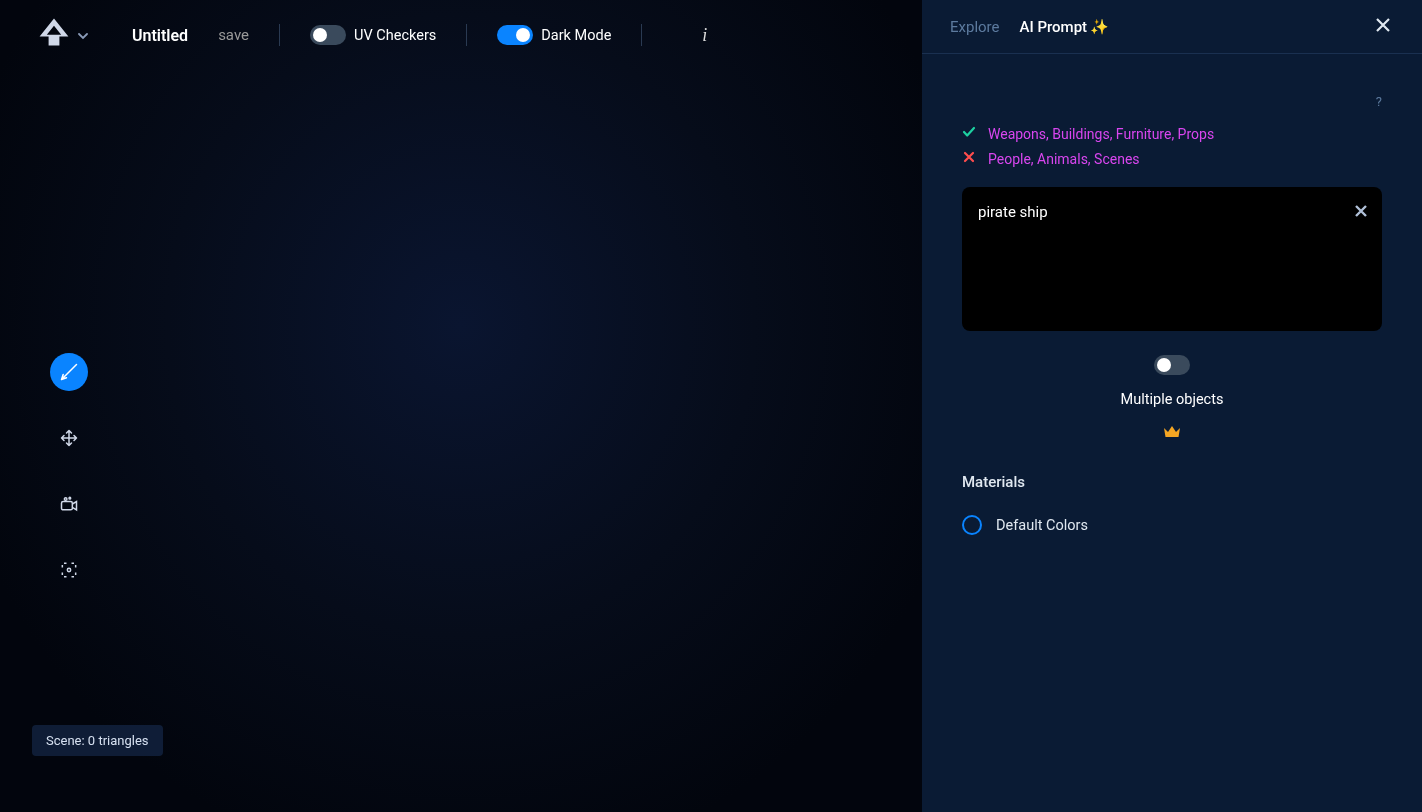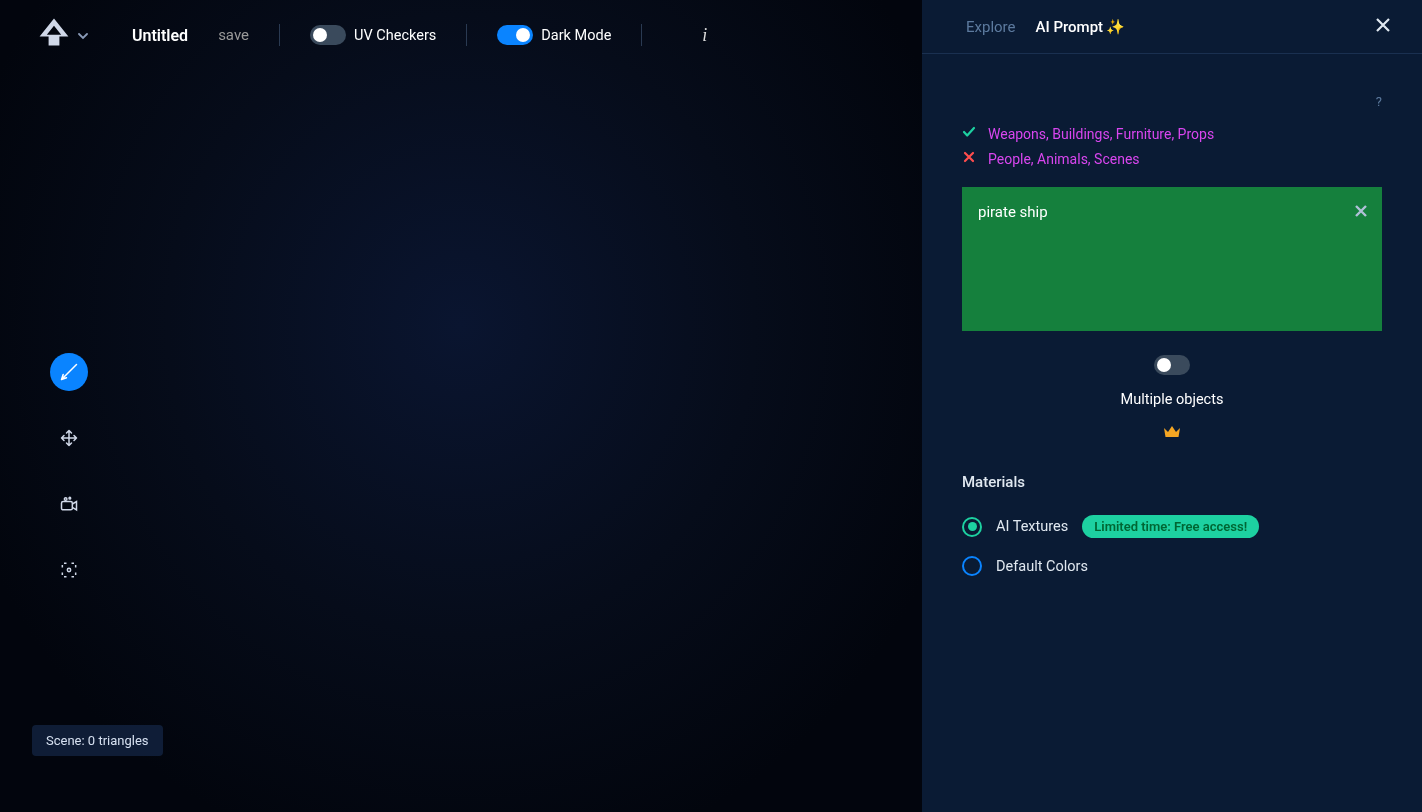--- a/index.html
+++ b/index.html
@@ -33,31 +33,31 @@
 .tool-btn { width:38px; height:38px; display:flex; align-items:center; justify-content:center; cursor:pointer; border-radius:50%; }
 .tool-btn.active { background:#0a84ff; }
 .tool-btn svg { width:20px; height:20px; stroke:#d0d8e8; fill:none; stroke-width:1.8; }
 .tool-btn.active svg { stroke:#fff; }
 
 
 .scene-info { position:absolute; left:32px; bottom:56px; z-index:4; background:rgba(18,34,62,0.85); padding:8px 14px; border-radius:4px; font-size:13px; color:#d6e0f0; }
 
 
 .side-panel { position:absolute; top:0; right:0; width:500px; height:812px; background:#0a1b34; z-index:6; display:flex; flex-direction:column; }
-.panel-tabs { height:54px; border-bottom:1px solid #1a3050; display:flex; align-items:center; padding:0 44px; gap:20px; position:relative; }
+.panel-tabs { height:54px; border-bottom:1px solid #1a3050; display:flex; align-items:center; padding:0 28px; gap:20px; position:relative; }
 .panel-tab { font-size:15px; cursor:pointer; display:flex; align-items:center; gap:4px; }
 .panel-tab.inactive { color:#5c7a9e; }
 .panel-tab.active { color:#fff; font-weight:500; }
 .close-panel { position:absolute; right:30px; top:50%; transform:translateY(-50%); cursor:pointer; }
 .close-panel svg { width:18px; height:18px; stroke:#e0e8f0; stroke-width:2.2; }
 .panel-body { padding:40px 40px 0 40px; flex:1; }
 .help-link { text-align:right; color:#5c7a9e; font-size:13px; margin-bottom:16px; cursor:pointer; }
 .guide-line { display:flex; align-items:center; gap:12px; font-size:14px; color:#d946ef; margin-bottom:8px;}
 .guide-line svg { width:14px; height:14px; flex-shrink:0; }
-.prompt-box { margin-top:20px; background:#15803d; border-radius:0; position:relative; }
+.prompt-box { margin-top:20px; background:#000000; border-radius:8px; position:relative; }
 .prompt-box textarea { width:100%; height:140px; background:transparent; border:none; outline:none; resize:none; color:#fff; font-size:15px; padding:16px 44px 16px 16px; font-family:inherit; }
 .prompt-box textarea::placeholder { color:#7a8aa0; }
 .clear-input { position:absolute; right:14px; top:16px; cursor:pointer; }
 .clear-input svg { width:14px; height:14px; stroke:#b0c0d8; stroke-width:2.4; }
 .create-row { display:flex; justify-content:flex-end; margin-top:14px; }
 .create-btn { background:#0a84ff; color:#fff; border:none; border-radius:999px; padding:10px 24px; font-size:15px; font-weight:500; cursor:pointer; display:flex; align-items:center; gap:6px; }
 .mult-row { display:flex; align-items:center; gap:16px; margin-top:24px;flex-direction:column; }
 .crown-icon { color:#f5a623; }
 .section-title { font-size:15px; color:#e0e8f0; margin-top:30px; margin-bottom:24px; font-weight:500; }
 .radio-row { display:flex; align-items:center; gap:14px; margin-bottom:18px; cursor:pointer; }
@@ -179,27 +179,20 @@
       <span class="toggle-label">Multiple objects</span>
       <span class="crown-icon">
         <svg width="18" height="14" viewBox="0 0 18 14">
             <path d="M1 3l4 4 4-6 4 6 4-4-1.5 9H2.5z" fill="#f5a623"></path>
           </svg>
       </span>
     </div>
 
     <div class="section-title">Materials</div>
 
-    <div class="radio-row">
-      <div class="radio selected">
-          <div class="dot"></div>
-        </div>
-      <span class="radio-label">AI Textures</span>
-      <span class="badge">Limited time: Free access!</span>
-    </div>
 
 
     <div class="radio-row">
       <div class="radio"></div>
       <span class="radio-label">Default Colors</span>
     </div>
 
   </div>
 </div>
 

